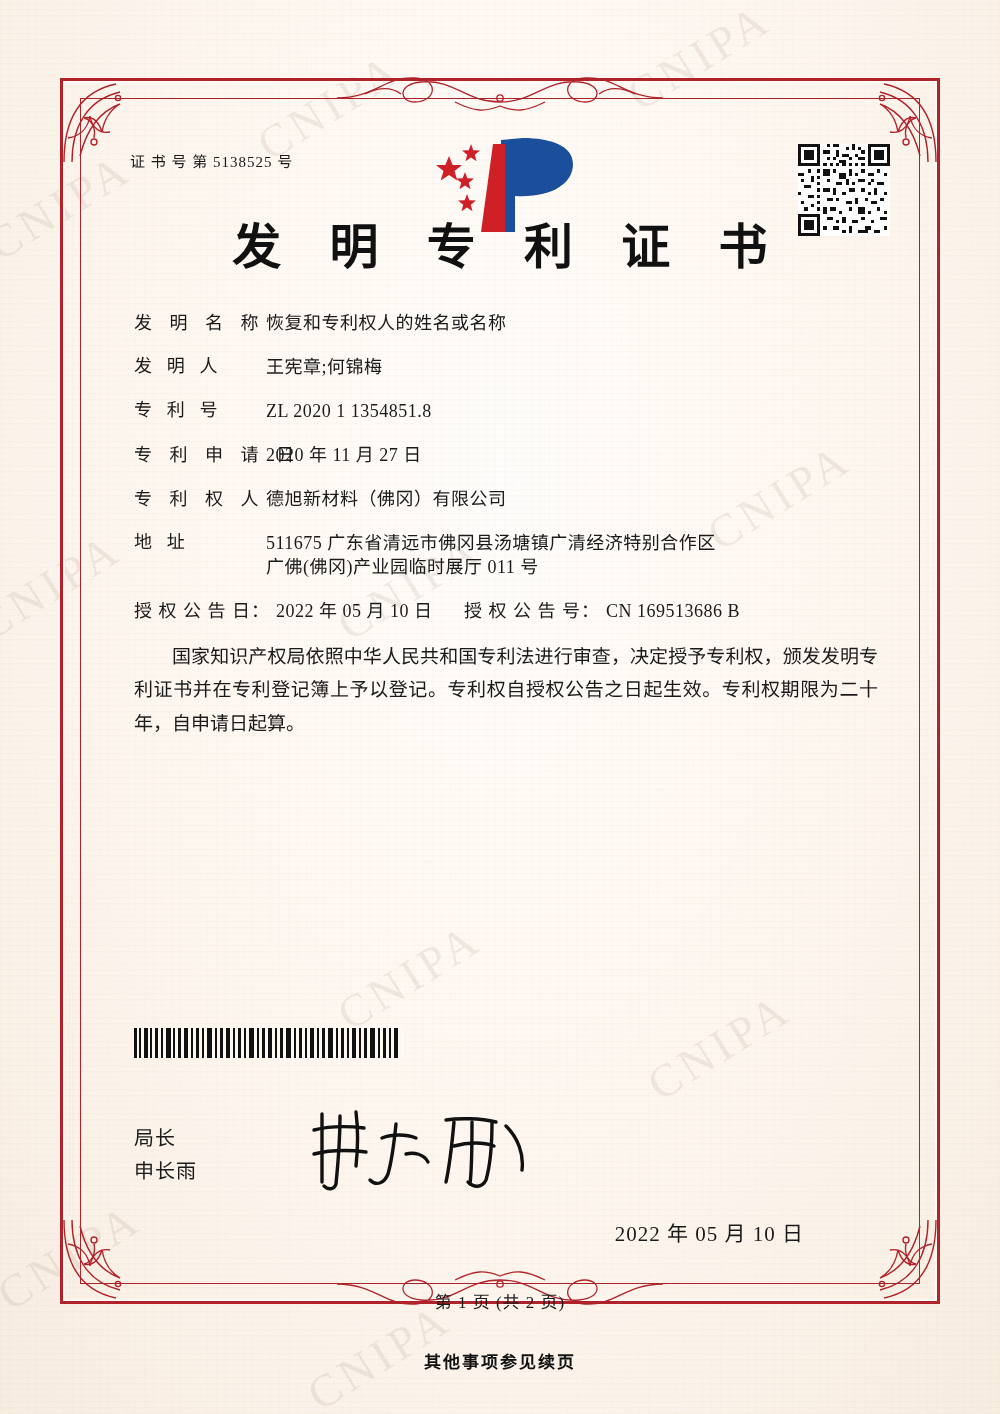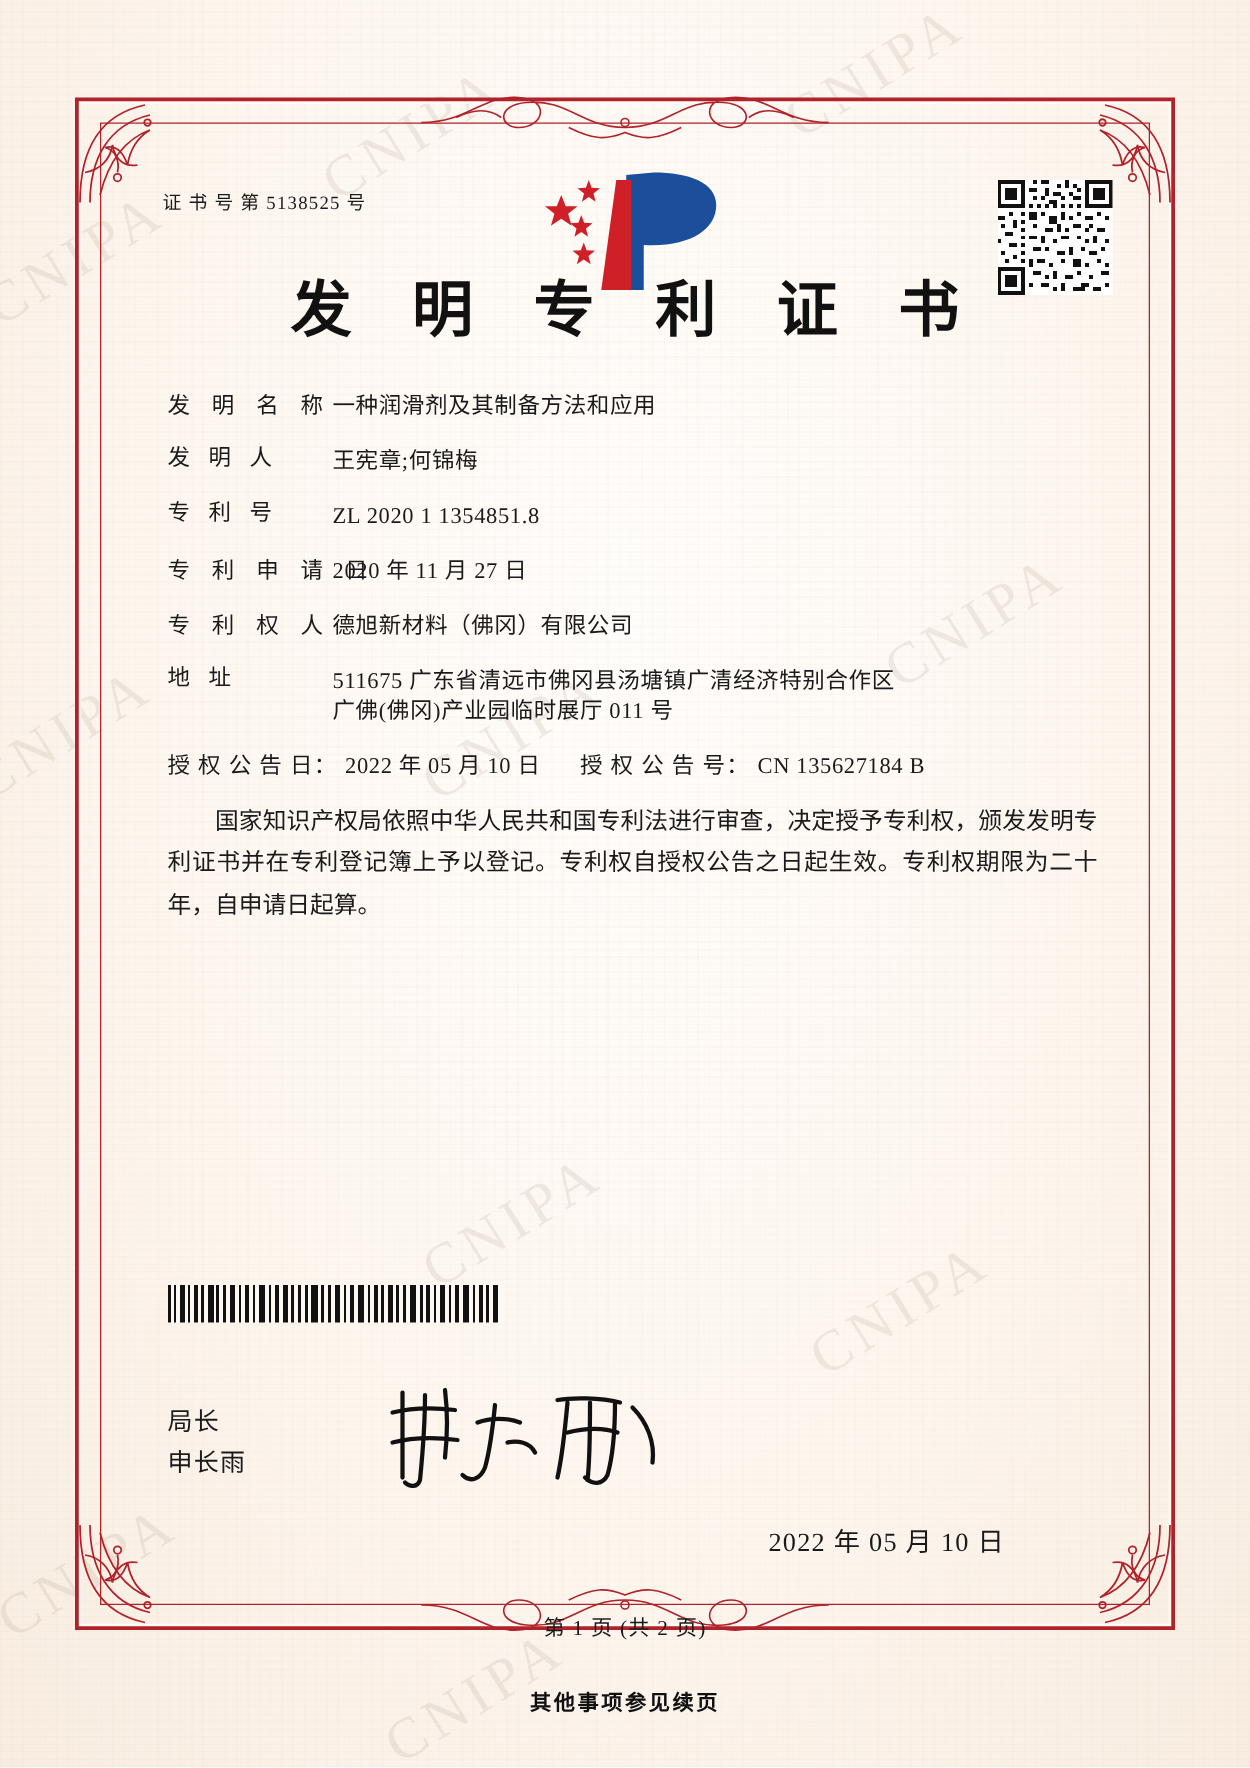--- a/index.html
+++ b/index.html
@@ -375,21 +375,21 @@
         </g>
       </svg>
     </div>
 
     <div class="title">发 明 专 利 证 书</div>
 
     <div class="fields">
 
       <div class="field-row">
         <div class="f-label sp3">发 明 名 称</div>
-        <div class="f-value">一种润滑剂及其制备方法和应用</div>
+        <div class="f-value">恢复和专利权人的姓名或名称</div>
       </div>
 
       <div class="field-row">
         <div class="f-label sp2">发    明    人</div>
         <div class="f-value">王宪章;何锦梅</div>
       </div>
 
       <div class="field-row">
         <div class="f-label sp2">专    利    号</div>
         <div class="f-value">ZL 2020 1 1354851.8</div>
@@ -413,21 +413,21 @@
         </div>
       </div>
 
       <div class="row-2col">
         <div class="col first">
           <span class="lab">授 权 公 告 日：</span>
           <span class="val">2022 年 05 月 10 日</span>
         </div>
         <div class="col">
           <span class="lab">授 权 公 告 号：</span>
-          <span class="val">CN 135627184 B</span>
+          <span class="val">CN 169513686 B</span>
         </div>
       </div>
 
     </div>
 
     <div class="paragraphs">
       <p>国家知识产权局依照中华人民共和国专利法进行审查，决定授予专利权，颁发发明专利证书并在专利登记簿上予以登记。专利权自授权公告之日起生效。专利权期限为二十年，自申请日起算。</p>
     </div>
   </div>
 

